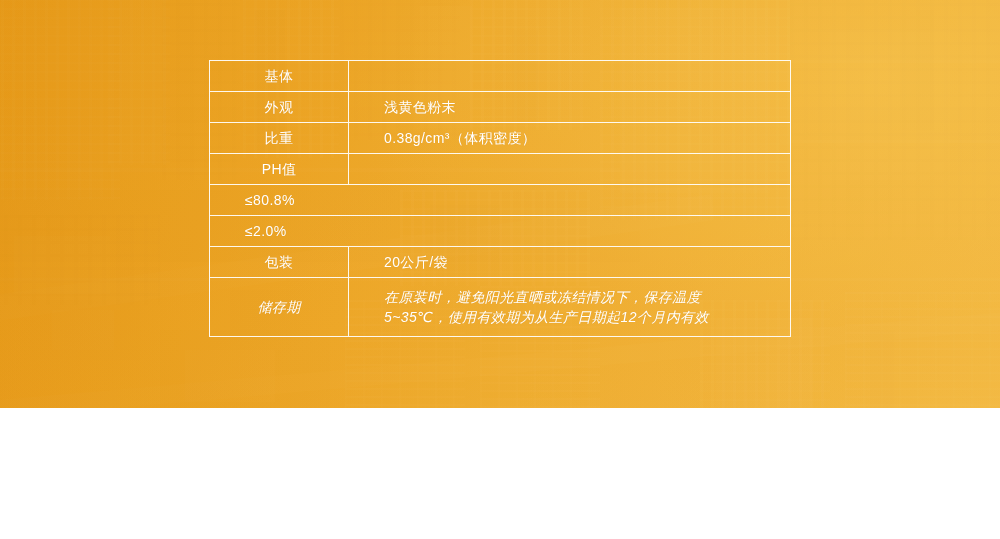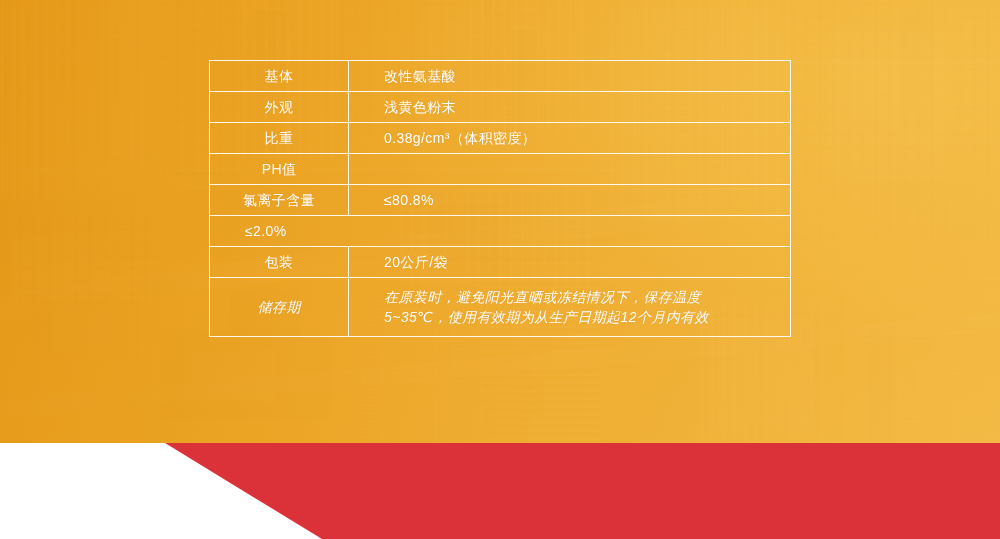--- a/index.html
+++ b/index.html
@@ -10,21 +10,21 @@
     width: 1000px;
     height: 539px;
     overflow: hidden;
     font-family: "Liberation Sans", "DejaVu Sans", sans-serif;
     background: #ffffff;
   }
 
   .page {
     position: relative;
     width: 1000px;
-    height: 539px;
+    height: 408px;
     overflow: hidden;
     background: #ffffff;
   }
 
   
   .hero {
     position: absolute;
     left: 0;
     top: 0;
     width: 1000px;
@@ -227,39 +227,37 @@
       <div class="dk" style="left:430px; top:205px; width:70px;  height:72px;"></div>
     </div>
 
     <div class="wash"></div>
     <div class="wash2"></div>
 
     <div class="spec-table">
 
       <div class="spec-row h-std">
         <div class="spec-label">基体</div>
-        <div class="spec-value">改性氨基酸</div>
       </div>
 
       <div class="spec-row h-std">
         <div class="spec-label">外观</div>
         <div class="spec-value">浅黄色粉末</div>
       </div>
 
       <div class="spec-row h-std">
         <div class="spec-label">比重</div>
         <div class="spec-value">0.38g/cm³（体积密度）</div>
       </div>
 
       <div class="spec-row h-std">
         <div class="spec-label">PH值</div>
       </div>
 
       <div class="spec-row h-std">
-        <div class="spec-label">氯离子含量</div>
         <div class="spec-value">≤80.8%</div>
       </div>
 
       <div class="spec-row h-std">
         <div class="spec-value">≤2.0%</div>
       </div>
 
       <div class="spec-row h-std">
         <div class="spec-label">包装</div>
         <div class="spec-value">20公斤/袋</div>

